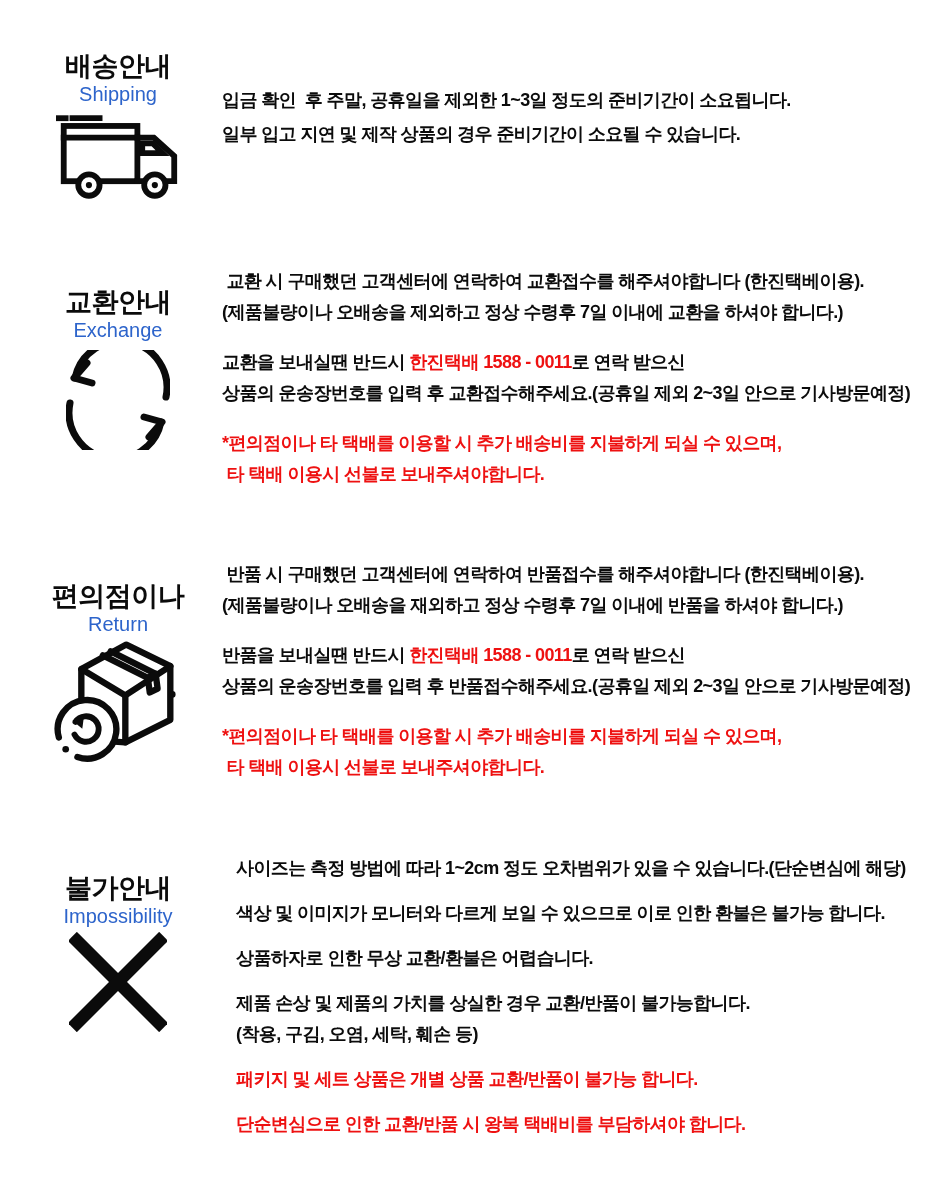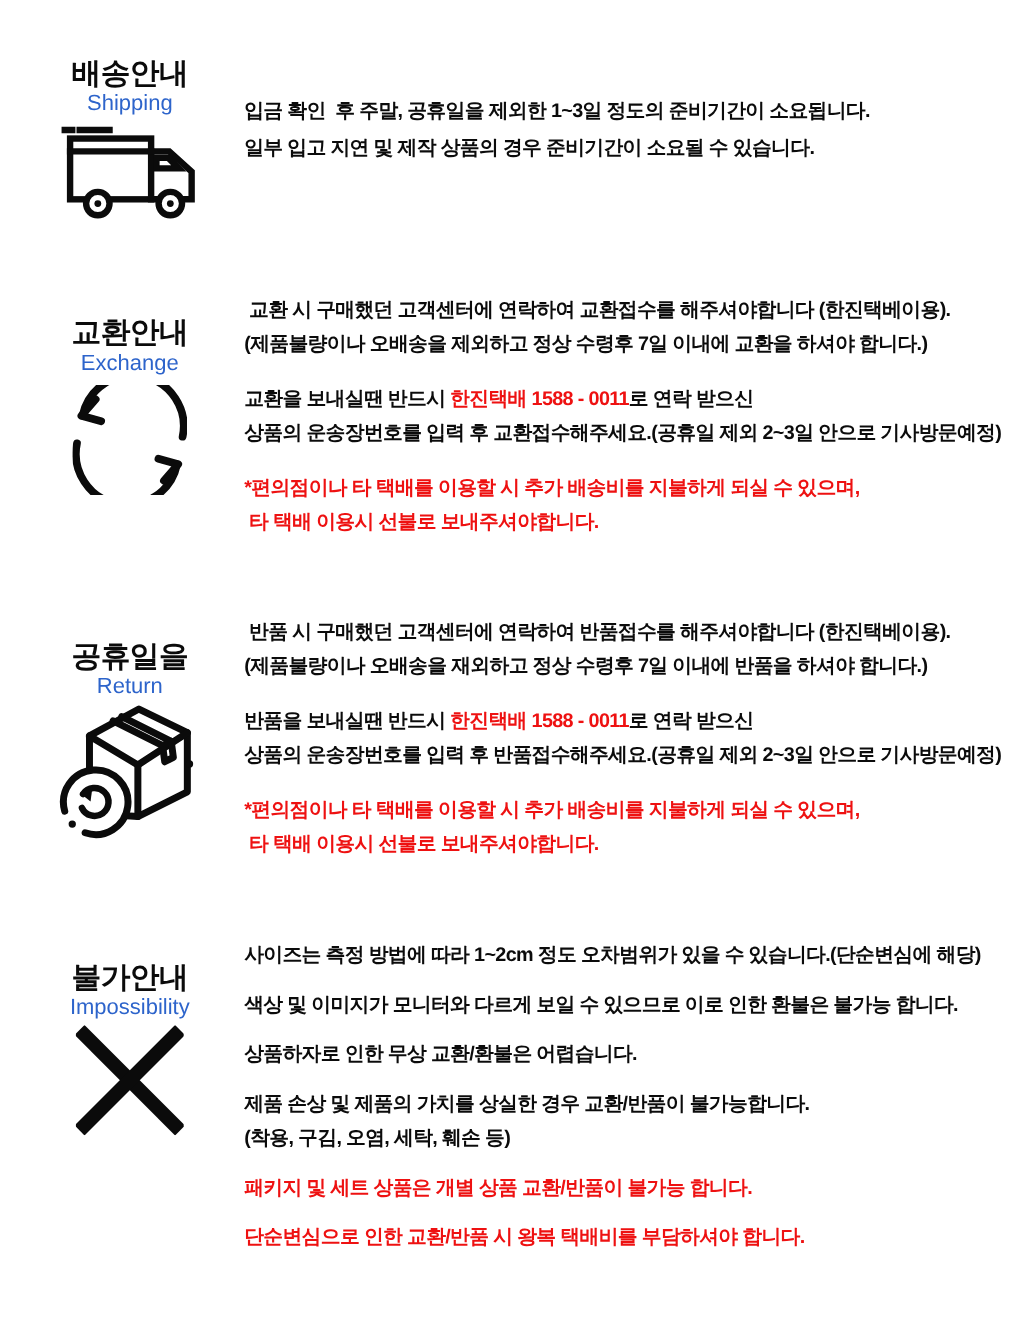--- a/index.html
+++ b/index.html
@@ -11,21 +11,21 @@
   .sec-title{margin:0;font-size:27px;line-height:32px;font-weight:800;color:#0b0b0b;letter-spacing:-0.5px;}
   .sec-subtitle{font-size:20px;line-height:24px;font-weight:500;color:var(--accent-blue,#2d64cb);}
   .sec-icon{display:block;margin:0 auto;}
   .icon-wrap-1{margin-top:4px;} .icon-wrap-2{margin-top:8px;} .icon-wrap-3{margin-top:2px;} .icon-wrap-4{margin-top:4px;}
   .text-col{position:absolute;left:222px;width:706px;color:#0b0b0b;}
   .line{font-size:18px;font-weight:700;letter-spacing:-0.6px;white-space:pre;}
   .para{margin:0 0 0 0;}
   .s1 .text-col{top:83px;}  .s1 .line{line-height:34px;}
   .s2 .text-col{top:266px;} .s2 .line{line-height:31px;} .s2 .para{margin-bottom:19px;}
   .s3 .text-col{top:559px;} .s3 .line{line-height:31px;} .s3 .para{margin-bottom:19px;}
-  .s4 .text-col{top:853px;} .s4 .line{line-height:31px;} .s4 .para{margin-bottom:14px;}
+  .s4 .text-col{top:853px;} .s4 .line{line-height:31px;} .s4 .para{margin-bottom:14px;margin-left:14px;}
   .para:last-child{margin-bottom:0;}
   .s1 .left-col{top:50px;} .s2 .left-col{top:286px;} .s3 .left-col{top:580px;} .s4 .left-col{top:872px;}
   .seg-n{color:#0b0b0b;}
   .seg-r{color:var(--alert-red,#ee1111);}
   .seg-b{color:#0b0b0b;font-weight:900;}
 </style>
 </head>
 <body>
 
 <div class="canvas">
@@ -85,21 +85,21 @@
         </div>
         <div class="para">
           <div class="line"><span class="seg-r">*편의점이나 타 택배를 이용할 시 추가 배송비를 지불하게 되실 수 있으며,</span></div>
           <div class="line"><span class="seg-r"> 타 택배 이용시 선불로 보내주셔야합니다.</span></div>
         </div>
       </div>
   </section>
 
   <section class="s3">
     <div class="left-col">
-      <h2 class="sec-title">공휴일을</h2>
+      <h2 class="sec-title">편의점이나</h2>
       <div class="sec-subtitle">Return</div>
       <div class="icon-wrap-3">
         <svg class="sec-icon" width="132" height="152" viewBox="0 0 135 152">
           <g stroke="#0b0b0b" stroke-width="6.5" fill="none" stroke-linecap="round" stroke-linejoin="round">
             <path d="M76 5 L121 27 L121 82 L75 105 L30 102 L30 30 Z"></path>
             <path d="M30 30 L75 57 L121 27"></path>
             <line x1="75" y1="57" x2="75" y2="105"></line>
             <path d="M52 16 L98 39"></path>
             <path d="M60 12 L106 35"></path>
             <path d="M98 39 L106 35 L108 50 L100 54 Z"></path>

